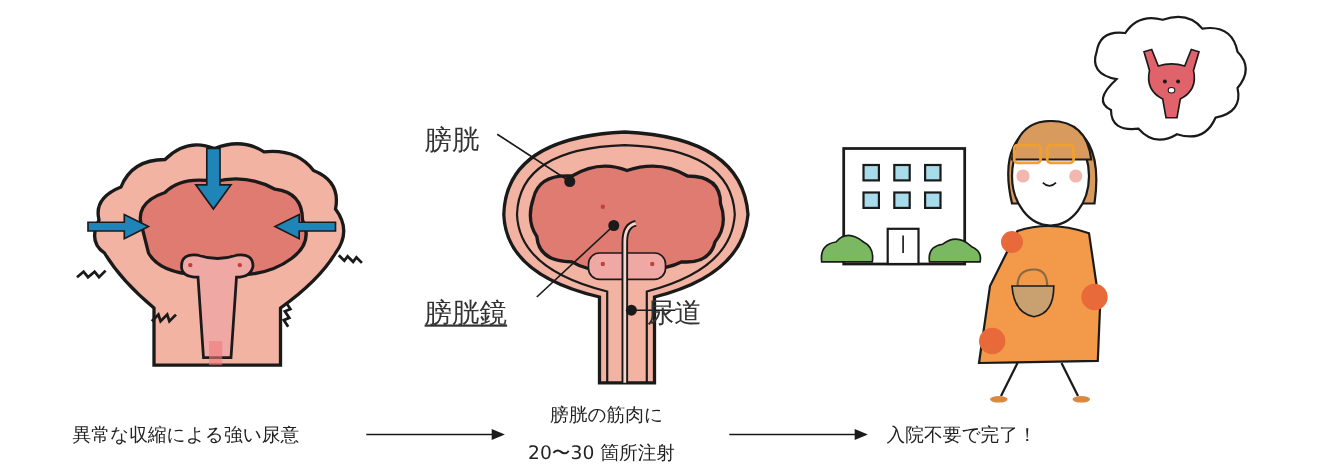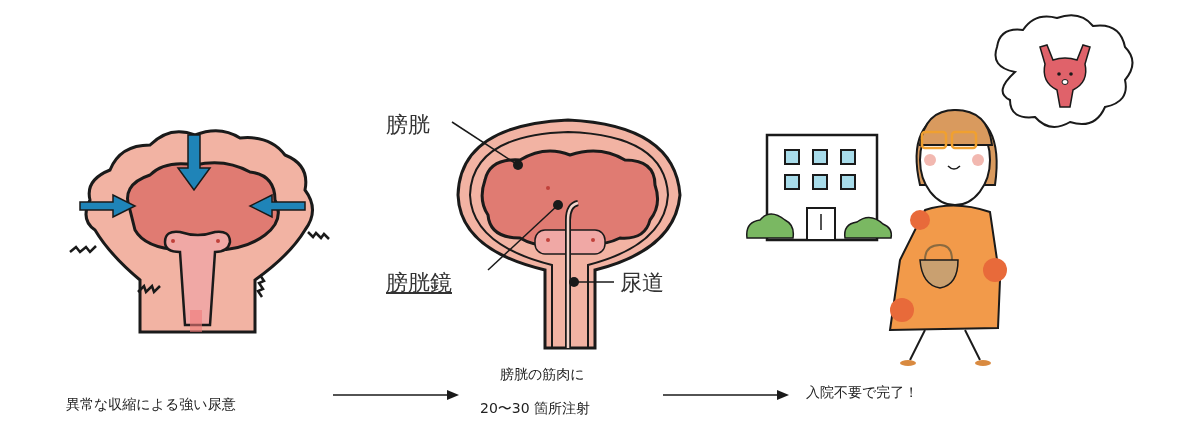--- a/index.html
+++ b/index.html
@@ -1,19 +1,19 @@
 <!DOCTYPE html>
 <html><head>
 <meta charset="utf-8">
 <style>
   html,body{margin:0;padding:0;background:#fff;}
   body{width:1200px;height:430px;position:relative;overflow:hidden;font-family:"DejaVu Sans","Liberation Sans",sans-serif;color:#222;}
   .abs{position:absolute;}
-  .caption{font-size:14px;color:#222;white-space:nowrap;}
-  .label{font-size:22px;color:#333;white-space:nowrap;}
+  .caption{font-size:17px;color:#222;white-space:nowrap;}
+  .label{font-size:25px;color:#333;white-space:nowrap;}
   svg{position:absolute;overflow:visible;}
 </style>
 </head>
 <body>
 
 <svg width="300" height="280" style="left:50px;top:80px;" viewBox="0 0 300 280">
   <path d="M90,252 L90,200 Q60,175 45,150 Q30,140 40,120 Q35,100 60,90 Q70,65 100,65 Q120,45 145,55 Q170,45 190,58 Q220,55 235,75 Q260,85 255,110 Q270,130 255,150 Q240,175 205,200 L205,252 Z" fill="#f2b3a3" stroke="#1a1a1a" stroke-width="3"></path>
   <path d="M80,130 Q70,105 100,95 Q115,80 145,85 Q175,78 200,92 Q225,95 225,120 Q235,140 215,155 Q195,170 165,170 L130,170 Q95,168 85,150 Z" fill="#e07b72" stroke="#1a1a1a" stroke-width="3"></path>
   <path d="M115,162 Q115,150 130,152 Q148,158 165,152 Q180,150 180,162 Q178,172 165,172 L160,245 L135,245 L130,172 Q115,172 115,162 Z" fill="#f0a8a5" stroke="#1a1a1a" stroke-width="2.5"></path>
   <circle cx="123" cy="161" r="2" fill="#c0403a"></circle>
@@ -52,21 +52,21 @@
   <circle cx="108" cy="95" r="5" fill="#1a1a1a"></circle>
   <circle cx="124" cy="172" r="5" fill="#1a1a1a"></circle>
 </svg>
 <svg width="1200" height="430" style="left:0;top:0;pointer-events:none;">
   <line x1="452" y1="122" x2="518" y2="165" stroke="#1a1a1a" stroke-width="1.5"></line>
   <line x1="488" y1="270" x2="558" y2="205" stroke="#1a1a1a" stroke-width="1.5"></line>
   <line x1="578" y1="282" x2="614" y2="282" stroke="#1a1a1a" stroke-width="1.5"></line>
 </svg>
 <div class="abs label" style="left:386px;top:110px;">膀胱</div>
 <div class="abs label" style="left:386px;top:268px;text-decoration:underline;">膀胱鏡</div>
-<div class="abs label" style="left:620px;top:268px;">尿道</div>
+<div class="abs label" style="left:588px;top:268px;">尿道</div>
 
 <svg width="150" height="120" style="left:745px;top:130px;" viewBox="0 0 150 120">
   <rect x="22" y="5" width="110" height="105" fill="#fff" stroke="#1a1a1a" stroke-width="2.5"></rect>
   <g fill="#a8dcea" stroke="#1a1a1a" stroke-width="2">
     <rect x="40" y="20" width="14" height="14"></rect>
       <rect x="68" y="20" width="14" height="14"></rect>
       <rect x="96" y="20" width="14" height="14"></rect>
     <rect x="40" y="45" width="14" height="14"></rect>
       <rect x="68" y="45" width="14" height="14"></rect>
       <rect x="96" y="45" width="14" height="14"></rect>
@@ -101,21 +101,21 @@
     <circle cx="115" cy="210" r="12" fill="#e86a3a"></circle>
     <circle cx="22" cy="250" r="12" fill="#e86a3a"></circle>
   <path d="M45,200 Q45,185 60,185 Q72,185 72,200" fill="none" stroke="#8a6a40" stroke-width="2"></path>
   <path d="M40,200 L78,200 Q78,225 60,228 Q42,225 40,200 Z" fill="#c9a070" stroke="#1a1a1a" stroke-width="1.5"></path>
   <line x1="45" y1="270" x2="30" y2="300" stroke="#1a1a1a" stroke-width="2"></line>
   <line x1="85" y1="270" x2="100" y2="300" stroke="#1a1a1a" stroke-width="2"></line>
   <ellipse cx="28" cy="303" rx="8" ry="3" fill="#d98a40"></ellipse>
     <ellipse cx="103" cy="303" rx="8" ry="3" fill="#d98a40"></ellipse>
 </svg>
 
-<div class="abs caption" style="left:66px;top:384px;margin-top:12px;">異常な収縮による強い尿意</div>
+<div class="abs caption" style="left:66px;top:384px;">異常な収縮による強い尿意</div>
 <svg width="130" height="12" style="left:333px;top:389px;">
   <line x1="0" y1="6" x2="118" y2="6" stroke="#1a1a1a" stroke-width="1.5"></line>
   <path d="M114,1 L126,6 L114,11 Z" fill="#1a1a1a"></path>
 </svg>
 <div class="abs caption" style="left:500px;top:366px;">膀胱の筋肉に</div>
 <div class="abs caption" style="left:480px;top:400px;">20〜30 箇所注射</div>
 <svg width="130" height="12" style="left:663px;top:389px;">
   <line x1="0" y1="6" x2="118" y2="6" stroke="#1a1a1a" stroke-width="1.5"></line>
   <path d="M114,1 L126,6 L114,11 Z" fill="#1a1a1a"></path>
 </svg>

